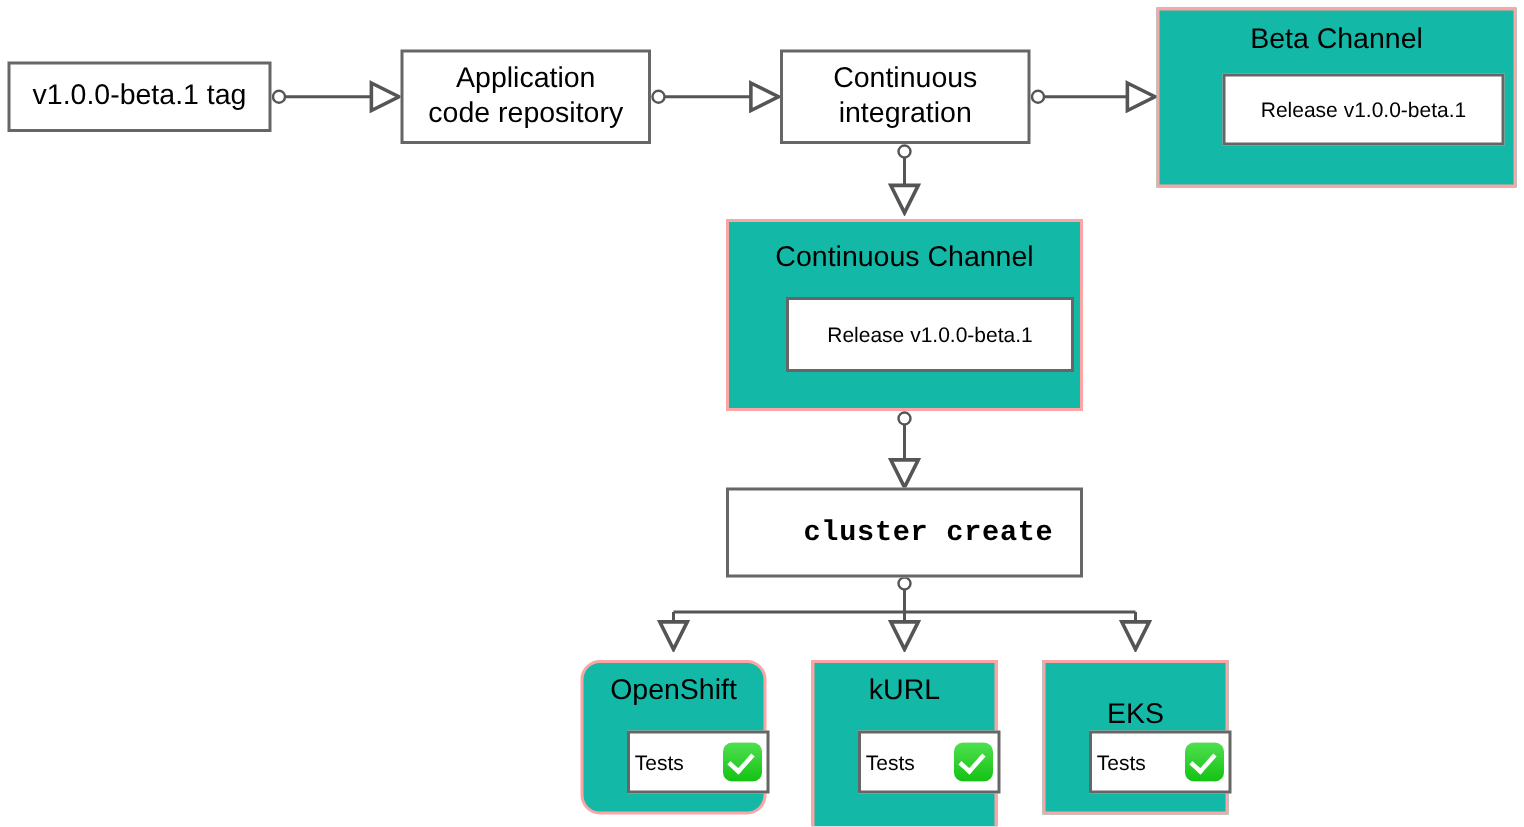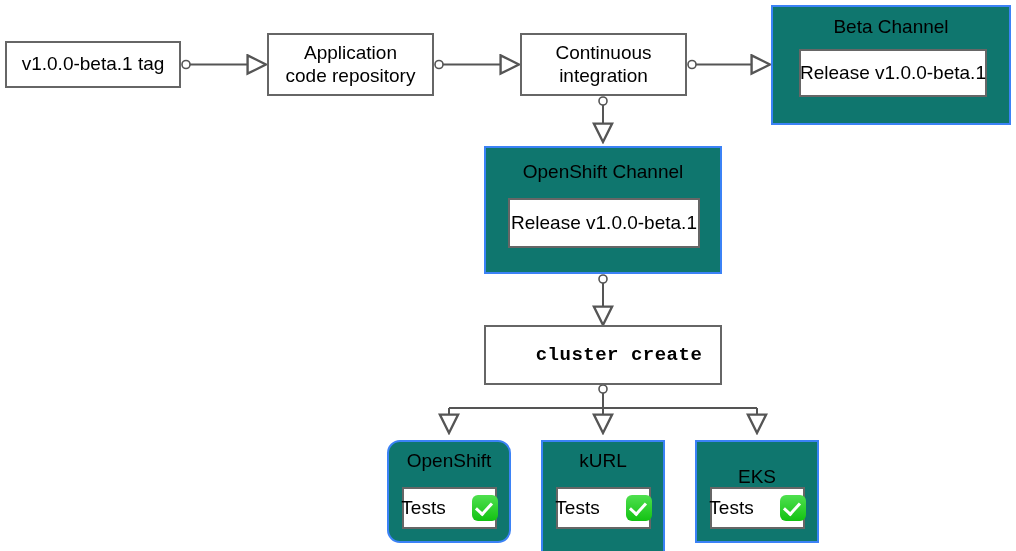--- a/index.html
+++ b/index.html
@@ -42,45 +42,46 @@
   .node.mono {
     font-family: "Liberation Mono", "DejaVu Sans Mono", monospace;
     font-weight: bold;
     font-size: 19px;
     letter-spacing: 0.5px;
     padding-left: 32px;
   }
   .group {
     position: absolute;
     box-sizing: border-box;
-    border: 2px solid #3b82f6;
-    background: #0f766e;
+    border: 2px solid #fca5a5;
+    background: #14b8a6;
     z-index: 2;
     padding-left: 15px;
   }
   .group-title {
     position: absolute;
     left: 0;
     right: 0;
     text-align: center;
     font-size: 19px;
     color: #000000;
     line-height: 1.15;
   }
   .inner-box {
     position: absolute;
     box-sizing: border-box;
     border: 2px solid #666666;
     background: #ffffff;
     display: flex;
     align-items: center;
     justify-content: center;
-    font-size: 19px;
+    font-size: 14px;
     color: #000000;
     white-space: nowrap;
+    margin-left: 16px;
   }
   .inner-box.with-icon {
     gap: 26px;
   }
   .check-icon {
     display: inline-block;
     width: 26px;
     height: 26px;
     border-radius: 6px;
     background: #2ecc2e;
@@ -151,21 +152,21 @@
   </div>
 
   <div class="group" style="left:771px; top:5px; width:240px; height:120px;">
     <div class="group-title" style="top:9px;">Beta Channel</div>
     <div class="inner-box" style="left:26px; top:42px; width:188px; height:48px;">
       <span>Release v1.0.0-beta.1</span>
     </div>
   </div>
 
   <div class="group" style="left:484px; top:146px; width:238px; height:128px;">
-    <div class="group-title" style="top:13px;">OpenShift Channel</div>
+    <div class="group-title" style="top:13px;">Continuous Channel</div>
     <div class="inner-box" style="left:22px; top:50px; width:192px; height:50px;">
       <span>Release v1.0.0-beta.1</span>
     </div>
   </div>
 
   <div class="node mono" style="left:484px; top:325px; width:238px; height:60px;">
     <span>cluster create</span>
   </div>
 
   <div class="group" style="left:387px; top:440px; width:124px; height:103px;border-radius:13px;">

